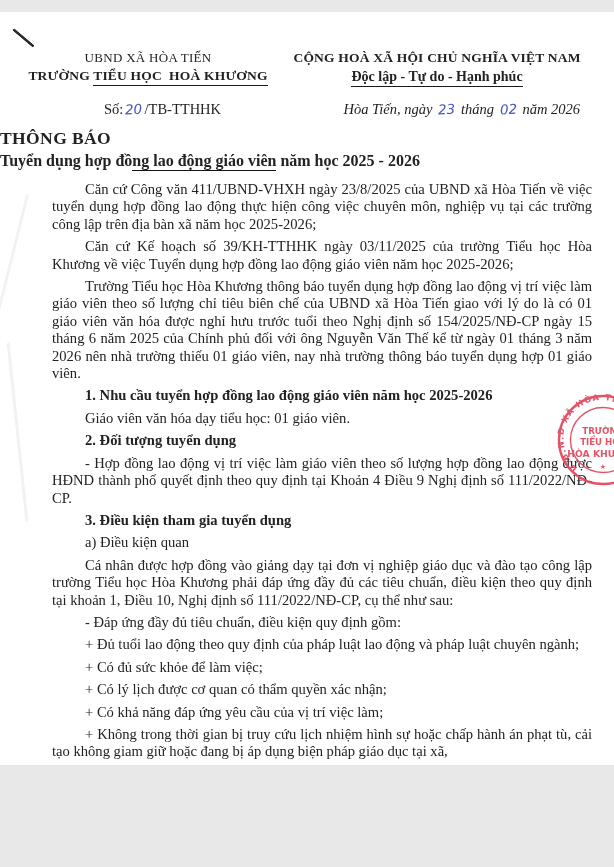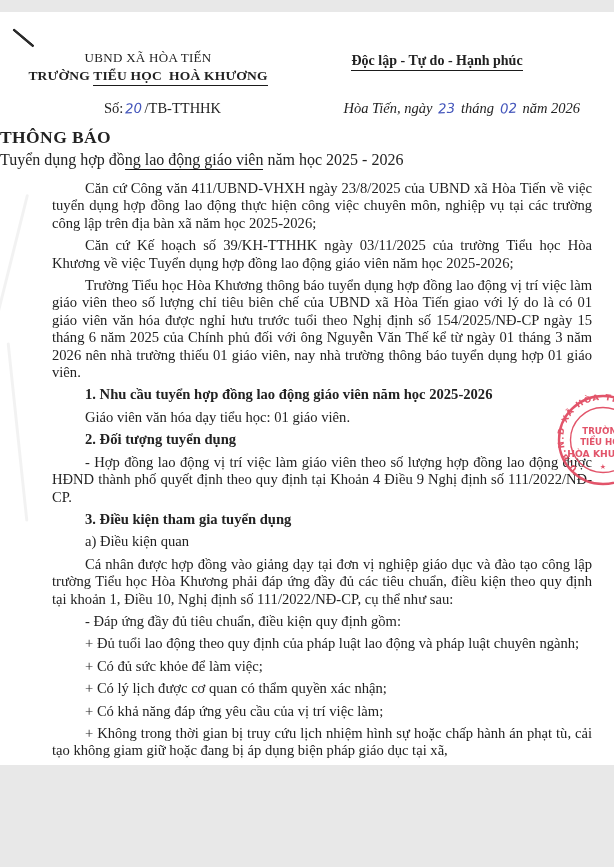--- a/index.html
+++ b/index.html
@@ -36,21 +36,21 @@
   .meta{display:flex;align-items:baseline;padding:16px 34px 0 104px;font-size:14.5px;}
   .doc-date{margin-left:auto;font-style:italic;}
   .hand{
     font-family:"DejaVu Sans",sans-serif;
     color:#4456bb;font-size:13.5px;font-style:italic;
     display:inline-block;transform:rotate(-3deg);
     padding:0 2px;
   }
   .title-block{text-align:left;margin-top:10px;}
   .doc-title{font-size:17.5px;font-weight:bold;letter-spacing:.4px;}
-  .doc-subtitle{font-size:16px;font-weight:normal;margin-top:3px;}
+  .doc-subtitle{font-size:16px;font-weight:bold;margin-top:3px;}
   .doc-subtitle .u-span{border-bottom:1.6px solid #141414;padding-bottom:1px;}
 
   .doc-body{padding:6px 22px 0 52px;text-align:justify;}
   .para{
     margin:5px 0;
     font-size:14.6px;line-height:17.4px;
     text-indent:33px;
   }
   .para.bold{font-weight:bold;}
 
@@ -69,20 +69,21 @@
   <div class="pen-mark"></div>
   <div class="scan-streak streak1"></div>
   <div class="scan-streak streak2"></div>
 
   <div class="header">
     <div class="header-left">
       <div class="org-line1">UBND XÃ HÒA TIẾN</div>
       <div class="org-line2"><span>TRƯỜNG </span><span class="u-span">TIỂU HỌC  HOÀ KHƯƠNG</span></div>
     </div>
     <div class="header-right">
+      <div class="nat-line1">CỘNG HOÀ XÃ HỘI CHỦ NGHĨA VIỆT NAM</div>
       <div class="nat-line2"><span class="u-span">Độc lập - Tự do - Hạnh phúc</span></div>
     </div>
   </div>
 
   <div class="meta">
     <div class="doc-number"><span>Số:</span><span class="hand">20</span><span>/TB-TTHHK</span></div>
     <div class="doc-date"><span>Hòa Tiến, ngày</span> <span class="hand">23</span> <span>tháng</span> <span class="hand">02</span> <span>năm 2026</span></div>
   </div>
 
   <div class="title-block">

